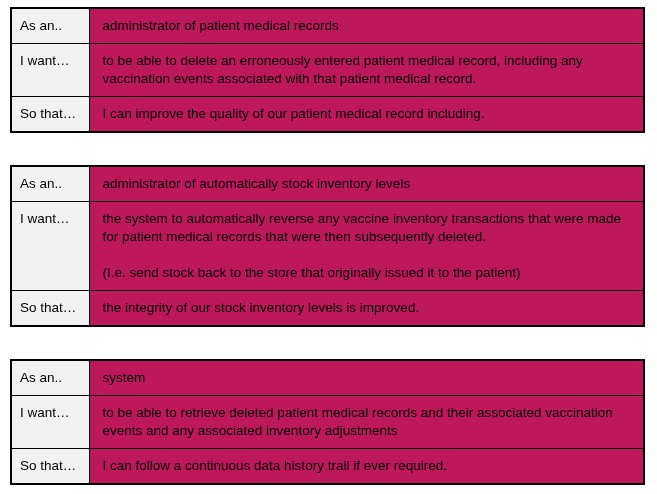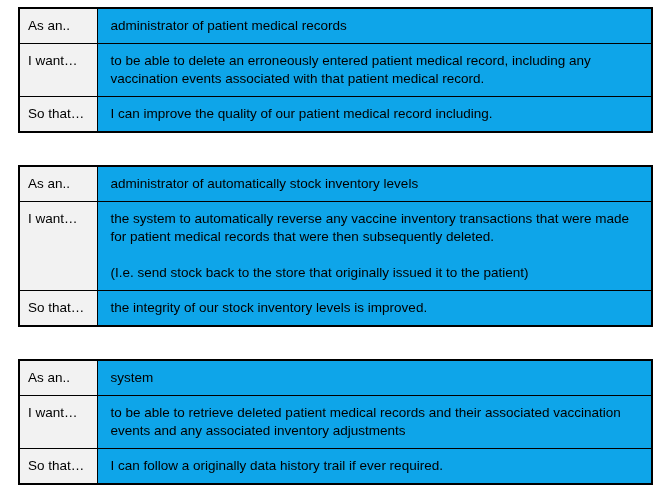--- a/index.html
+++ b/index.html
@@ -11,21 +11,20 @@
     width: 657px;
     height: 494px;
     overflow: hidden;
     font-family: "Liberation Sans", sans-serif;
     font-size: 13.5px;
     color: #000000;
     -webkit-font-smoothing: antialiased;
   }
   .page {
     padding: 7px 14px 0 10px;
-    margin-left: 8px;
   }
   table.story-table {
     border-collapse: collapse;
     table-layout: fixed;
     width: 633px;
     border: 2px solid var(--border-color, #000);
   }
   table.story-table + table.story-table {
     margin-top: 32px;
   }
@@ -37,21 +36,21 @@
     vertical-align: top;
     line-height: 18px;
     padding: 8px 9px 8px 8px;
   }
   .story-table col.label-col { width: 78px; }
   .story-table col.content-col { width: 555px; }
   .story-table td.label-cell {
     background: var(--label-bg, #f2f2f2);
   }
   .story-table td.content-cell {
-    background: #0ea5e9;
+    background: #be185d;
     white-space: pre-wrap;
     padding-left: 13px;
   }
 </style>
 </head>
 <body style="background: rgb(255, 255, 255); color: rgb(0, 0, 0);">
 
 <div class="page">
 
   <table class="story-table">
@@ -107,18 +106,18 @@
       <tr>
         <td class="label-cell">As an..</td>
         <td class="content-cell">system</td>
       </tr>
       <tr>
         <td class="label-cell">I want…</td>
         <td class="content-cell">to be able to retrieve deleted patient medical records and their associated vaccination events and any associated inventory adjustments</td>
       </tr>
       <tr>
         <td class="label-cell">So that…</td>
-        <td class="content-cell">I can follow a originally data history trail if ever required.</td>
+        <td class="content-cell">I can follow a continuous data history trail if ever required.</td>
       </tr>
     </tbody>
   </table>
 
 </div>
 
 </body></html>

